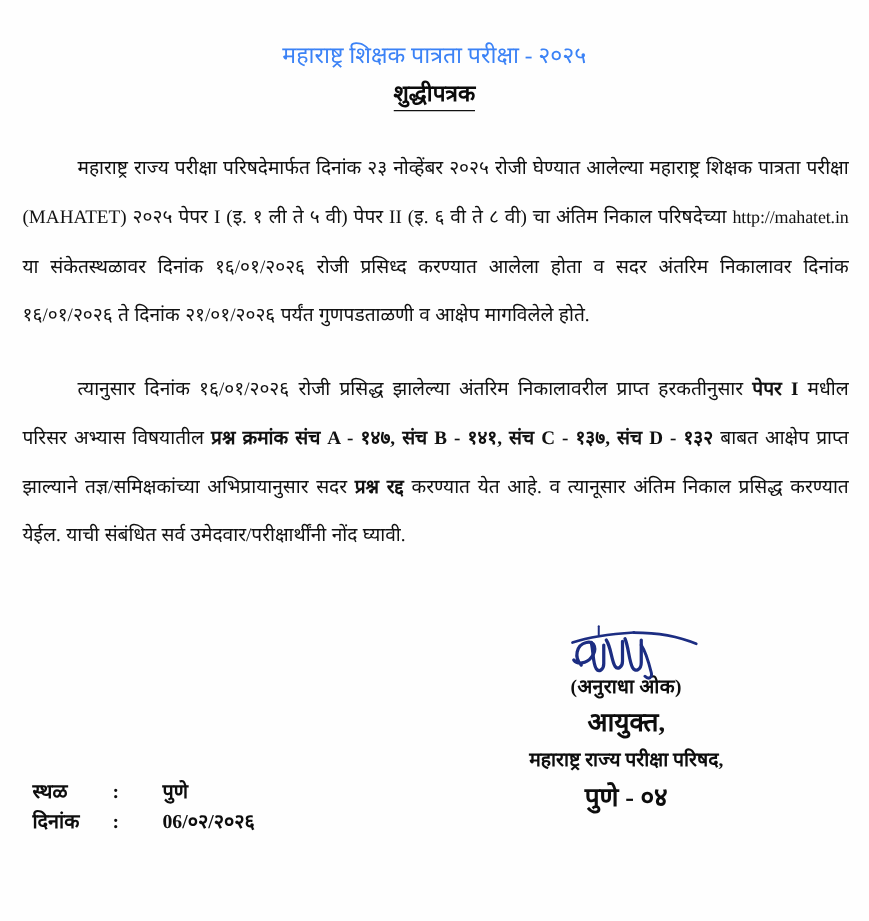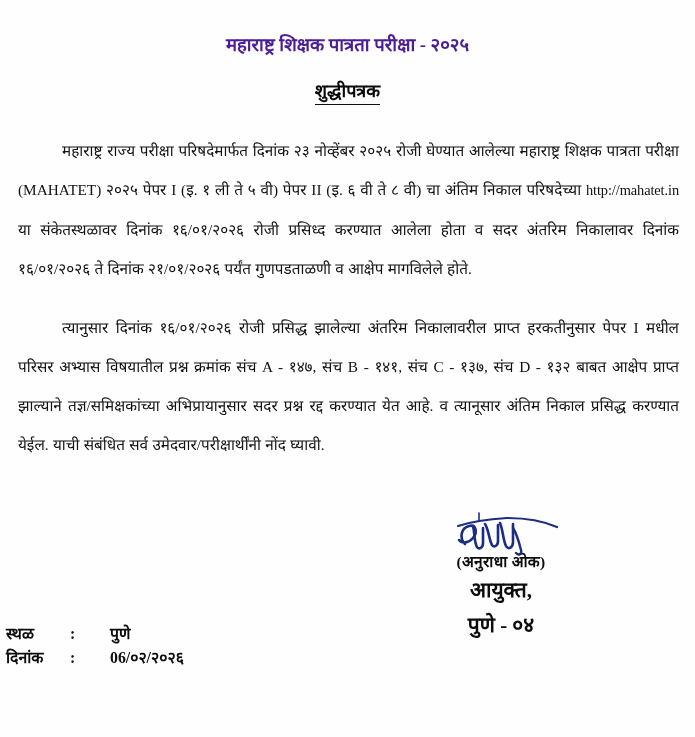--- a/index.html
+++ b/index.html
@@ -33,27 +33,27 @@
   }
   .org-title {
     font-size: 25px;
     font-weight: 700;
     letter-spacing: 0.2px;
     line-height: 1.25;
     color: #0b0b0b;
   }
   .exam-title {
     font-size: 18.5px;
-    font-weight: 700;
+    font-weight: 400;
     margin-top: 8px;
     line-height: 1.25;
-    color: #4c1d95;
+    color: #3b82f6;
   }
   .doc-type-wrap {
-    margin-top: 24px;
+    margin-top: 8px;
     line-height: 1.2;
   }
   .doc-type {
     font-size: 18px;
     font-weight: 700;
     border-bottom: 1.6px solid #111;
     padding-bottom: 1px;
     display: inline-block;
     color: #0b0b0b;
   }
@@ -67,33 +67,33 @@
     margin: 0 0 20px 0;
     font-size: 15.3px;
     line-height: 39px;
     text-align: justify;
     text-indent: 44px;
     text-justify: inter-word;
     color: #111;
     word-spacing: 0.5px;
   }
   p.para.last { margin-bottom: 0; }
-  .b { font-weight: 400; margin-top: 16px; }
+  .b { font-weight: 700; margin-top: 16px; }
   .url {
     font-family: "Liberation Serif", "DejaVu Serif", serif;
     font-size: 14.4px;
     letter-spacing: -0.1px;
     margin-top: 28px;
   }
 
   
   .sign-block {
     position: absolute;
     right: 44px;
-    top: 512px;
+    top: 500px;
     width: 300px;
     text-align: center;
   }
   .signature {
     height: 42px;
     position: relative;
     margin-bottom: -4px;
   }
   .signature svg {
     position: absolute;
@@ -118,21 +118,21 @@
   }
   .sign-city {
     font-size: 21px;
     font-weight: 600;
     line-height: 1.65;
   }
 
   
   .footer-meta {
     position: absolute;
-    left: 6px;
+    left: 26px;
     top: 622px;
     font-size: 15.8px;
     font-weight: 600;
     line-height: 1.55;
   }
   .meta-row {
     display: flex;
     align-items: baseline;
     white-space: nowrap;
   }
@@ -169,20 +169,21 @@
           <path d="M55 13 C58 20, 58 30, 61 36 C63 40, 68 38, 68 32 L68 14" stroke-width="2.6"></path>
           <path d="M68 18 C72 24, 74 32, 76 40 C77 44, 74 46, 71 43" stroke-width="2.4"></path>
           <path d="M13 16 C28 11, 46 9, 62 8" stroke-width="2.2"></path>
           <path d="M62 8 C80 8, 98 11, 112 17" stroke-width="2.2"></path>
           <path d="M34 3 C34 6, 34 8, 34 10" stroke-width="1.6"></path>
         </g>
       </svg>
     </div>
     <div class="sign-name">(अनुराधा ओक)</div>
     <div class="sign-desig">आयुक्त,</div>
+    <div class="sign-org">महाराष्ट्र राज्य परीक्षा परिषद,</div>
     <div class="sign-city">पुणे - ०४</div>
   </div>
 
   <div class="footer-meta">
     <div class="meta-row">
       <span class="meta-label">स्थळ</span>
         <span class="meta-colon">:</span>
         <span class="meta-value">पुणे</span>
     </div>
     <div class="meta-row">

